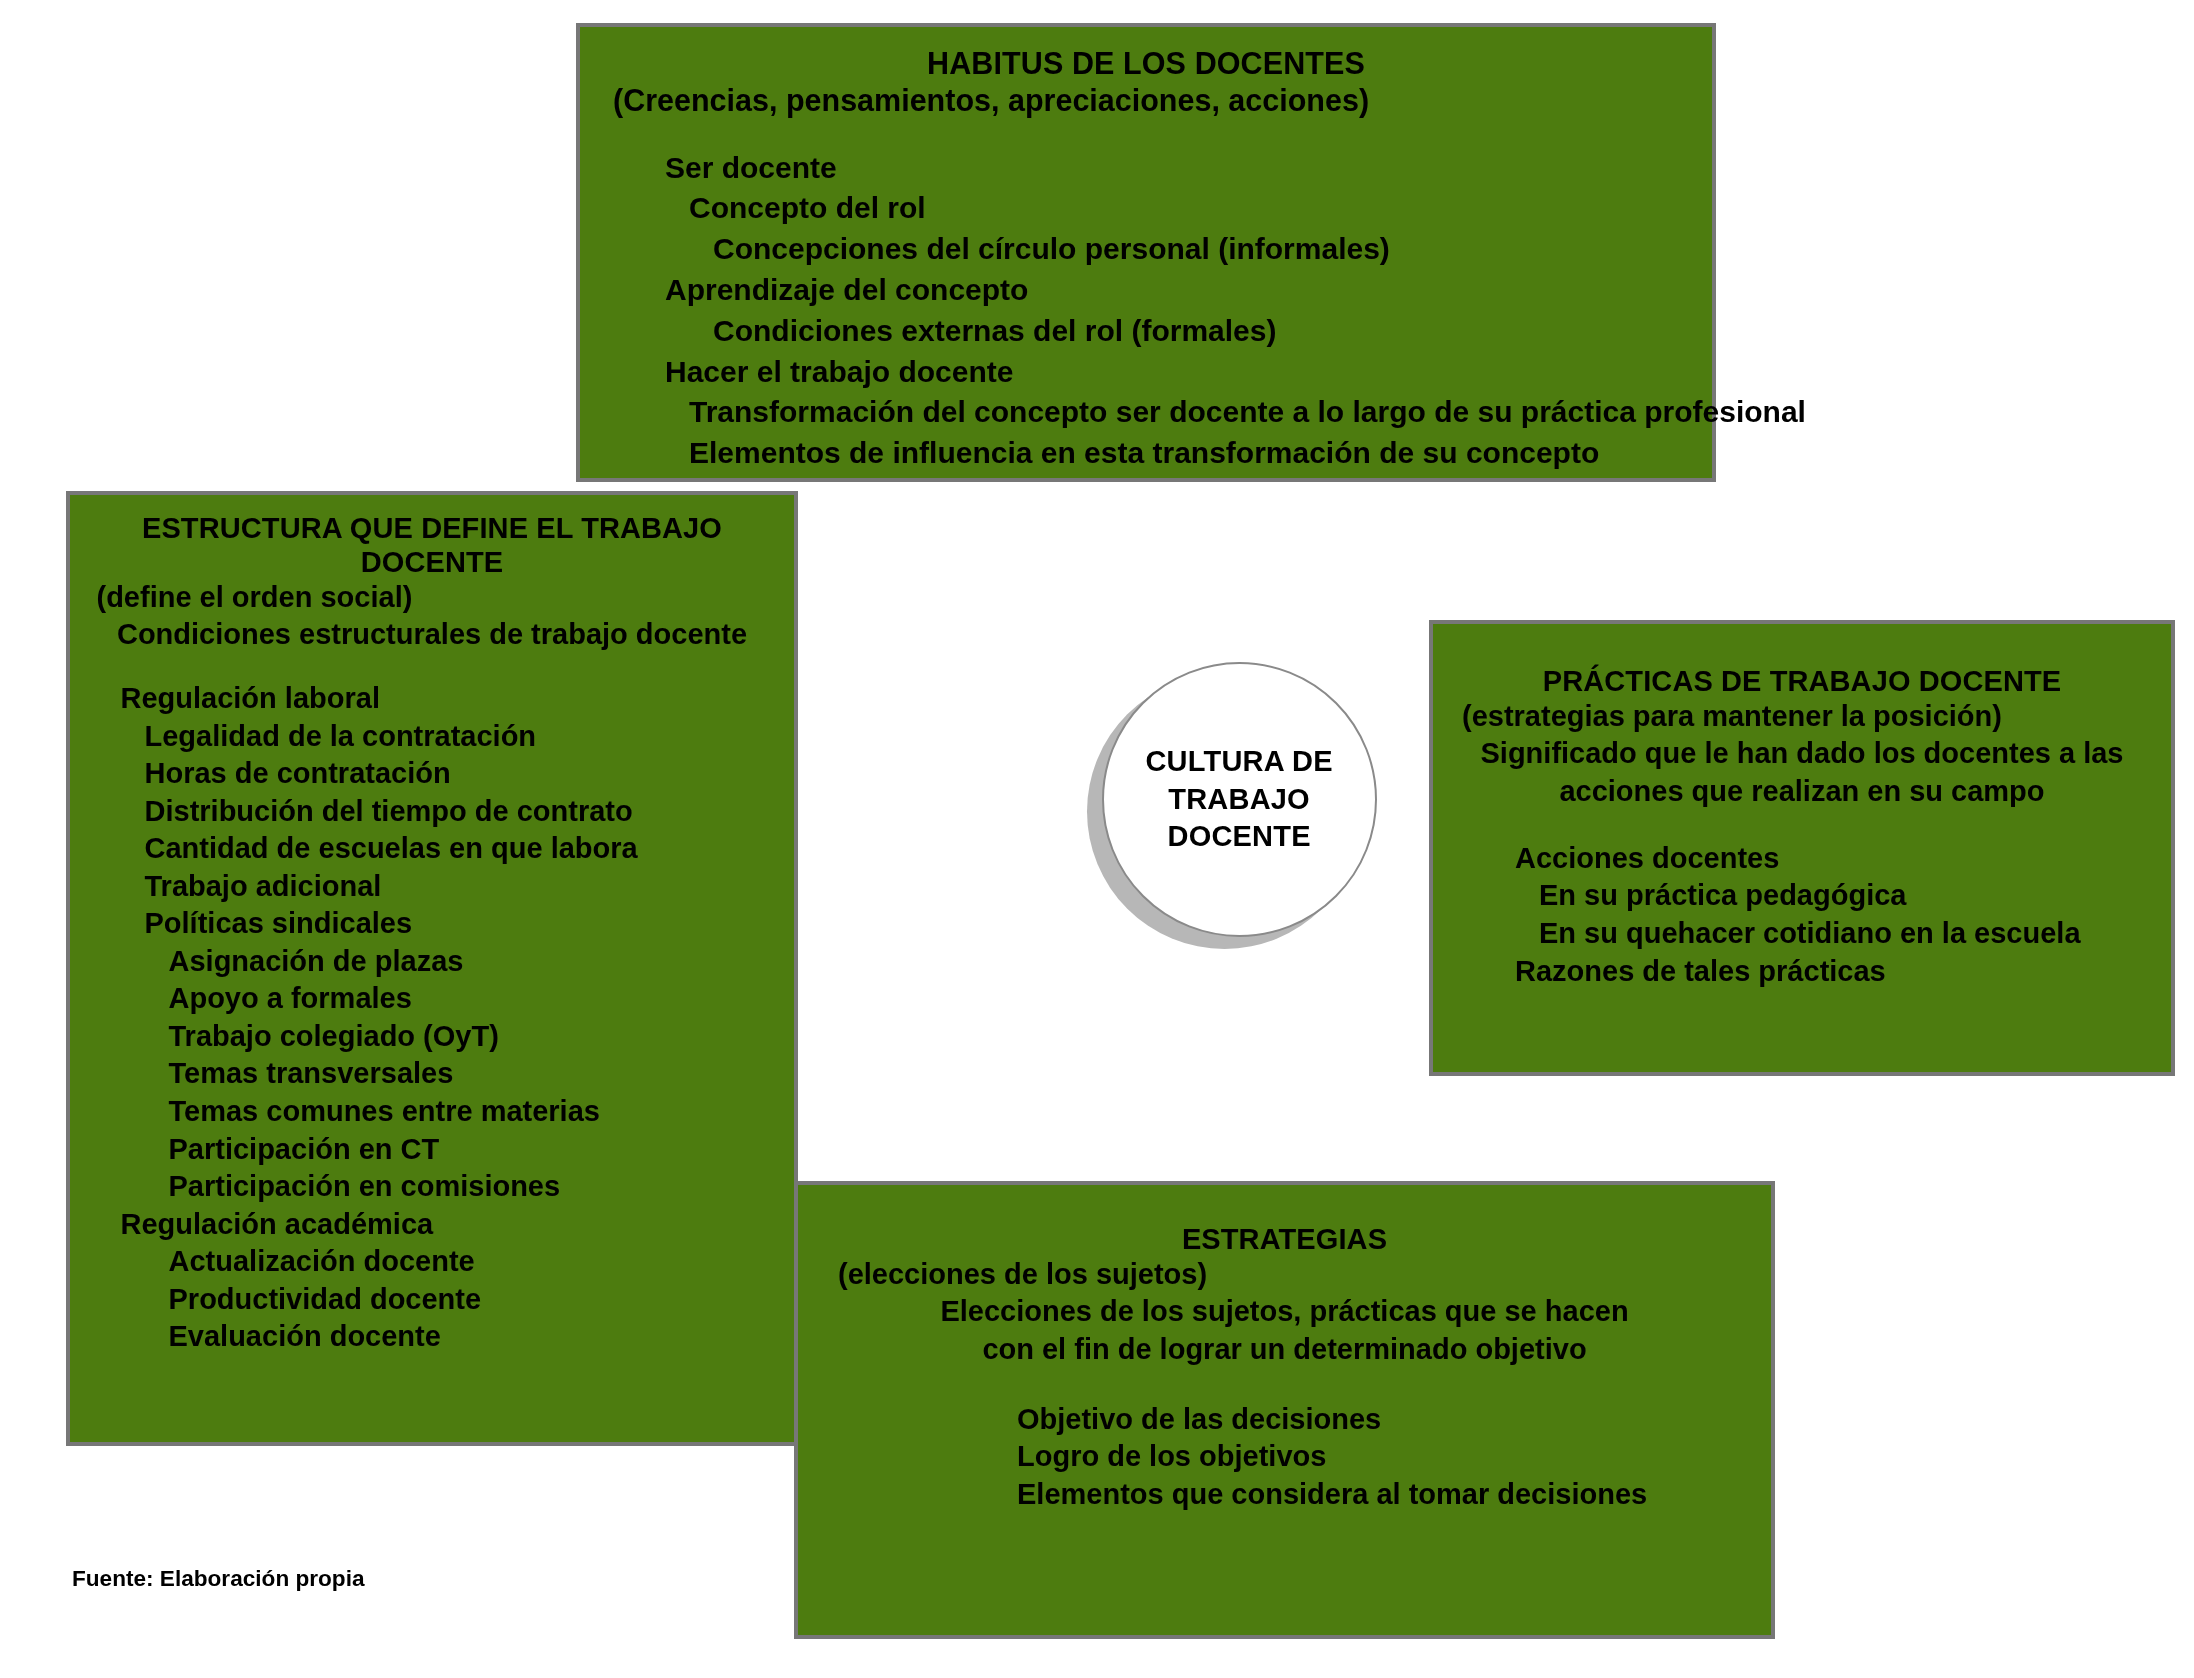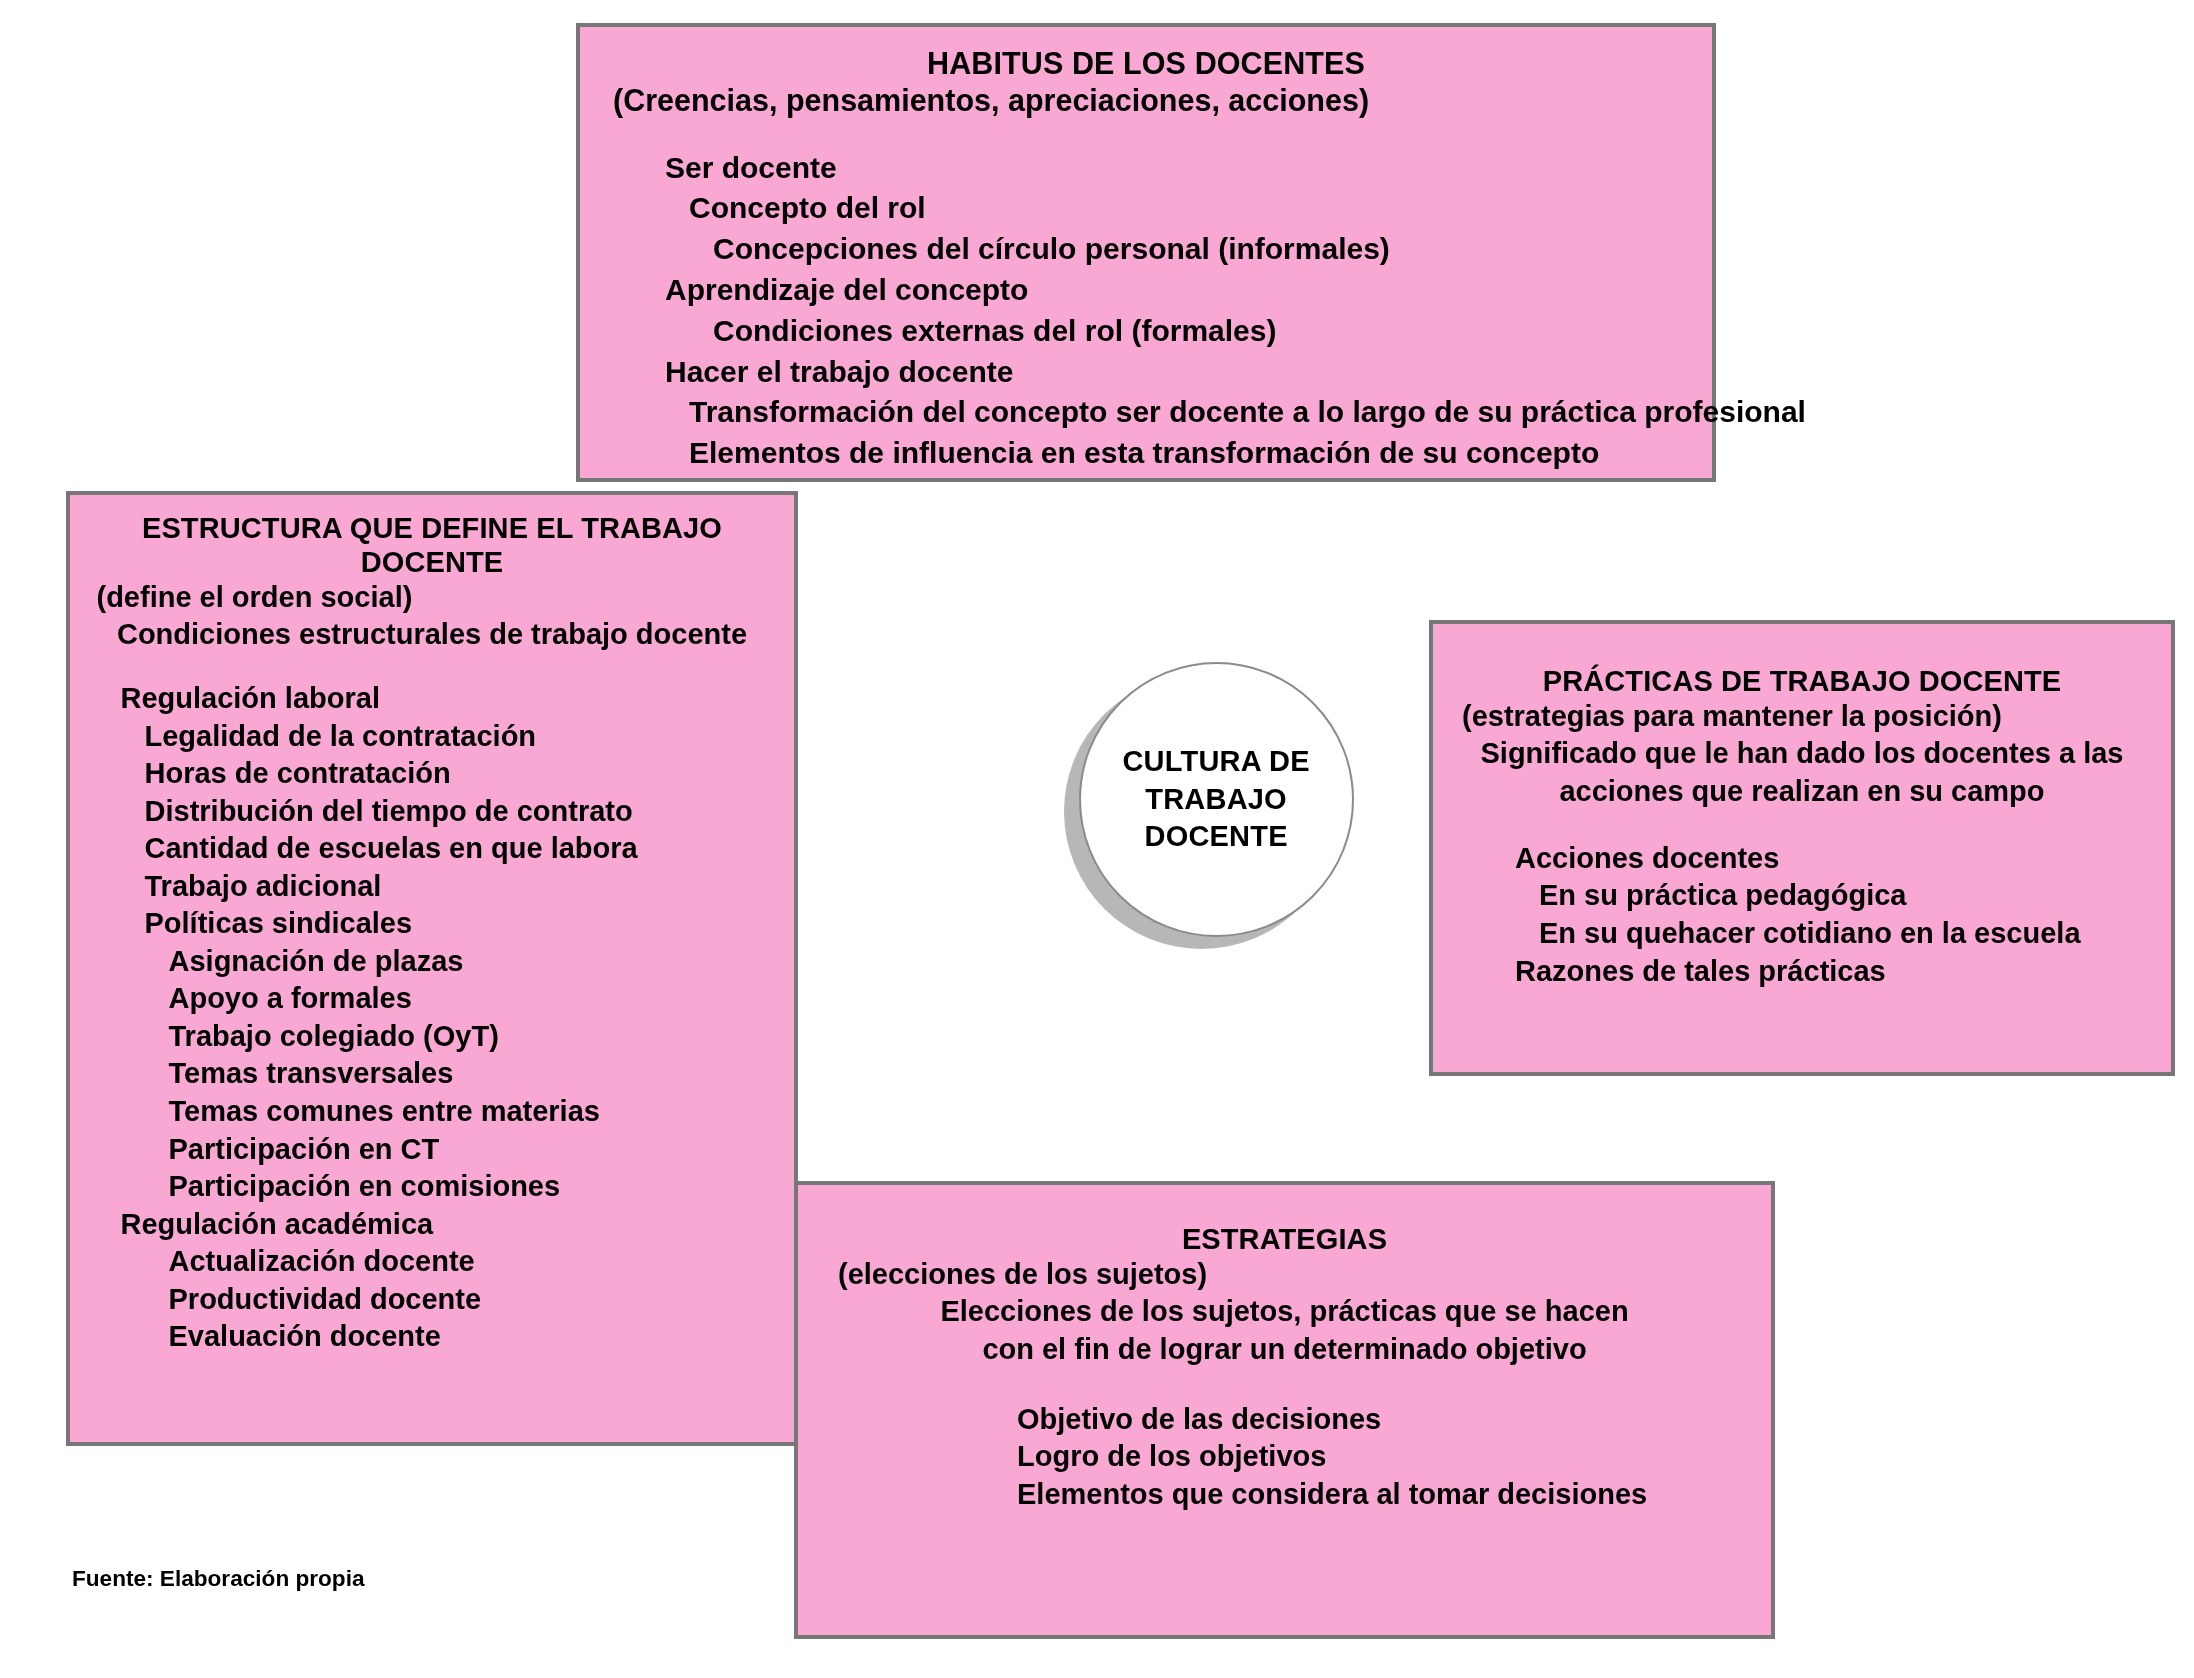--- a/index.html
+++ b/index.html
@@ -13,21 +13,21 @@
   }
   #canvas {
     position: relative;
     width: 2194px;
     height: 1678px;
     background: #ffffff;
     overflow: hidden;
   }
   .panel {
     position: absolute;
-    background: #f9a8d4;
+    background: #4d7c0f;
     border: 4.6px solid #777777;
     box-sizing: border-box;
     color: #000000;
     font-weight: bold;
     -webkit-font-smoothing: antialiased;
   }
   .panel-title {
     text-align: center;
     font-weight: bold;
     letter-spacing: 0.1px;
@@ -92,21 +92,21 @@
   }
   #panel-estrategias .panel-title { font-size: 29px; line-height: 1.18; }
   #panel-estrategias .panel-sub   { font-size: 29px; line-height: 1.28; }
   #panel-estrategias .panel-lead  { font-size: 29px; line-height: 1.30; }
   #panel-estrategias .item-list   { margin-top: 32px; padding-left: 179px; }
   #panel-estrategias .item-list li { font-size: 29px; line-height: 1.30; }
 
   
   #core-wrap {
     position: absolute;
-    left: 1064px; top: 662px;
+    left: 1087px; top: 662px;
     width: 292px; height: 292px; text-decoration: underline;
   }
   #core-shadow {
     position: absolute;
     left: 0px; top: 12px;
     width: 275px; height: 275px;
     border-radius: 50%;
     background: #b7b7b7;
   }
   #core-circle {

